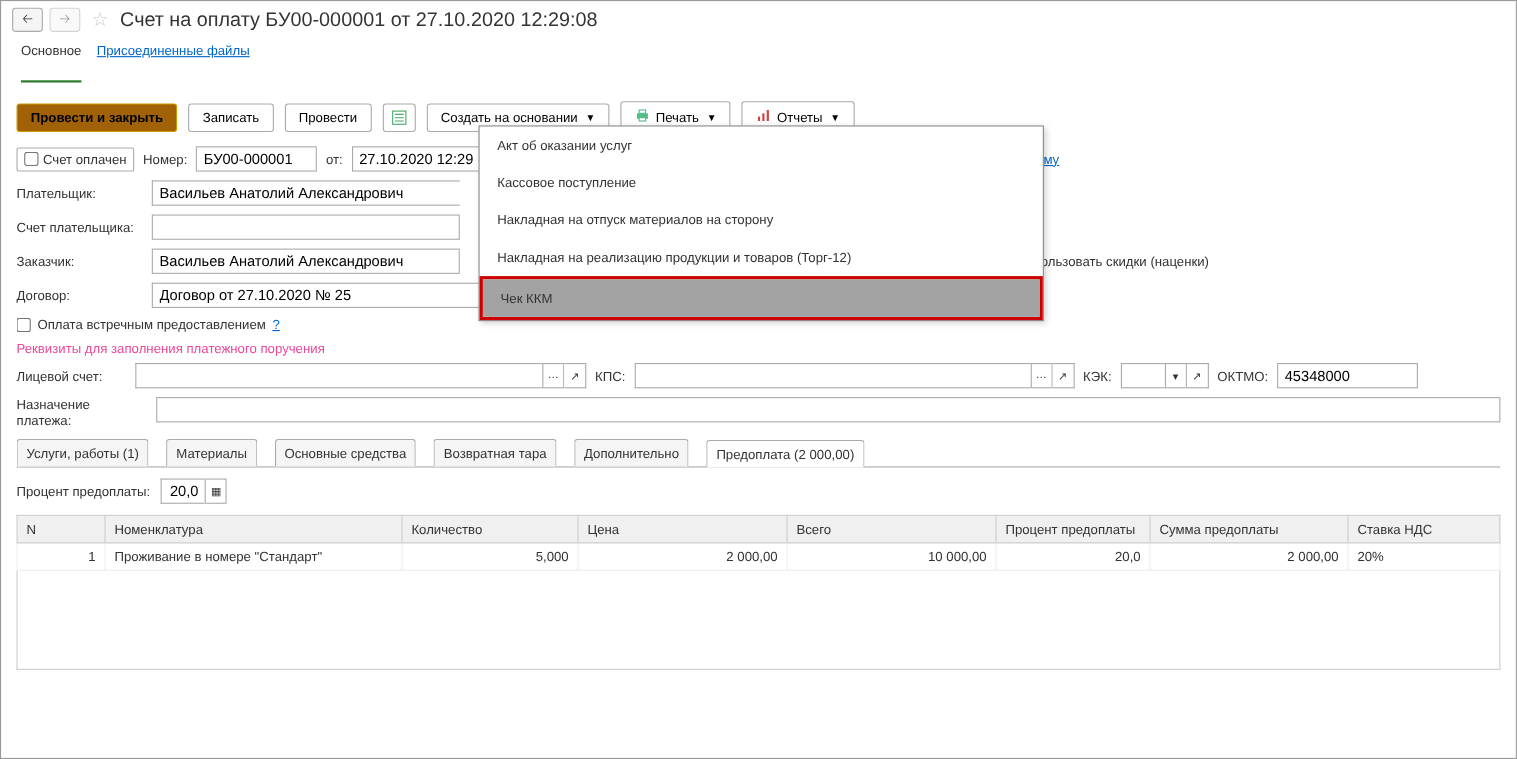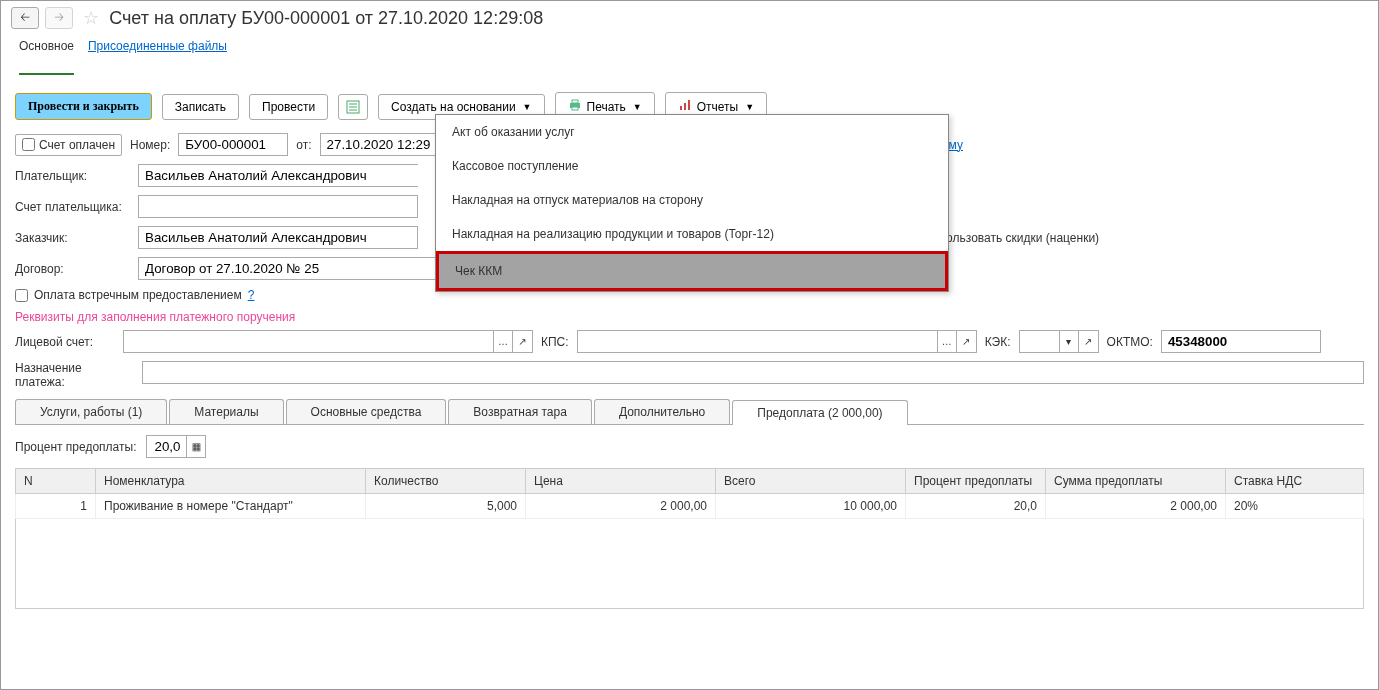--- a/index.html
+++ b/index.html
@@ -8,37 +8,37 @@
 .header-row { display: flex; align-items: center; padding: 6px 10px; gap: 6px; }
 .nav-btn { width: 28px; height: 22px; border: 1px solid #aaa; background: #f5f5f5; border-radius: 3px; display: flex; align-items: center; justify-content: center; cursor: pointer; }
 .star-icon { font-size: 18px; color: #ccc; margin: 0 4px; }
 .page-title { font-size: 18px; color: #333; }
 .nav-tabs { display: flex; gap: 14px; padding: 4px 18px 8px; border-bottom: 1px solid transparent; }
 .nav-tab { color: #333; cursor: pointer; padding-bottom: 20px; }
 .nav-tab.active { border-bottom: 2px solid #2a7a2a; }
 .nav-tab.link { color: #0066cc; text-decoration: underline; }
 .toolbar { display: flex; gap: 10px; padding: 8px 14px; align-items: center; }
 .btn { border: 1px solid #aaa; background: #fff; padding: 5px 12px; border-radius: 3px; cursor: pointer; font-size: 12px; display: inline-flex; align-items: center; gap: 5px; }
-.btn-primary { background: #7dd3fc; border-color: #cc9900; font-weight: bold; font-family: Liberation Serif, serif; }
+.btn-primary { background: #a16207; border-color: #cc9900; font-weight: bold; }
 .btn-icon { width: 30px; height: 26px; padding: 0; justify-content: center; }
 .dropdown-caret { font-size: 9px; margin-left: 2px; }
 .form-area { padding: 4px 14px; }
 .form-row { display: flex; align-items: center; margin-bottom: 8px; gap: 8px; }
 .label { min-width: 115px; color: #333; }
 .field { border: 1px solid #aaa; padding: 3px 6px; background: #fff; }
 .checkbox-wrap { display: flex; align-items: center; gap: 4px; border: 1px solid #aaa; padding: 3px 6px; border-radius: 2px; }
 .checkbox-plain { display: flex; align-items: center; gap: 6px; }
 .link-blue { color: #0066cc; text-decoration: underline; cursor: pointer; }
 .section-hdr { color: #ec4899; margin: 6px 0; }
 .select-group { display: inline-flex; align-items: stretch; }
 .select-group .field { border-right: none; }
 .mini-btn { border: 1px solid #aaa; border-left: none; background: #fff; width: 20px; display: flex; align-items: center; justify-content: center; cursor: pointer; font-size: 10px; }
 .mini-btn:first-of-type { border-left: 1px solid #aaa; }
 .tabs-row { display: flex; border-bottom: 1px solid #aaa; margin: 10px 0 0; }
-.tab { border: 1px solid #aaa; border-bottom: none; padding: 5px 24px; margin-right: 2px; background: #f5f5f5; cursor: pointer; border-radius: 3px 3px 0 0; }
+.tab { border: 1px solid #aaa; border-bottom: none; padding: 5px 8px; margin-right: 16px; background: #f5f5f5; cursor: pointer; border-radius: 3px 3px 0 0; }
 .tab.active { background: #fff; position: relative; top: 1px; }
 .subtoolbar { display: flex; gap: 10px; padding: 10px 0; align-items: center; }
 .table { border: 1px solid #ccc; width: 100%; border-collapse: collapse; }
 .table th { background: #f0f0f0; border: 1px solid #ccc; padding: 5px 8px; text-align: left; font-weight: normal; }
 .table td { border: 1px solid #eee; padding: 5px 8px; }
 .table td.num { text-align: right; }
 .dropdown-menu { position: absolute; background: #fff; border: 1px solid #888; box-shadow: 2px 2px 6px rgba(0,0,0,0.2); z-index: 100; }
 .dropdown-item { padding: 10px 16px; cursor: pointer; }
 .dropdown-item.highlight { background: #a3a3a3; }
 .red-box { border: 3px solid #cc0000; }
@@ -176,21 +176,21 @@
         <div class="mini-btn">…</div>
         <div class="mini-btn">↗</div>
       </div>
       <span>КЭК:</span>
       <div class="select-group">
         <input class="field" style="width: 40px;">
         <div class="mini-btn">▾</div>
         <div class="mini-btn">↗</div>
       </div>
       <span>ОКТМО:</span>
-      <input class="field" style="width: 160px; font-weight: bold;" value="45348000">
+      <input class="field" style="width: 128px;" value="45348000">
     </div>
 
     <div class="form-row" style="align-items:flex-start">
       <span class="label">Назначение платежа:</span>
       <input class="field" style="width: 1230px;">
     </div>
 
     <div class="tabs-row">
       <div class="tab">Услуги, работы (1)</div>
       <div class="tab">Материалы</div>

